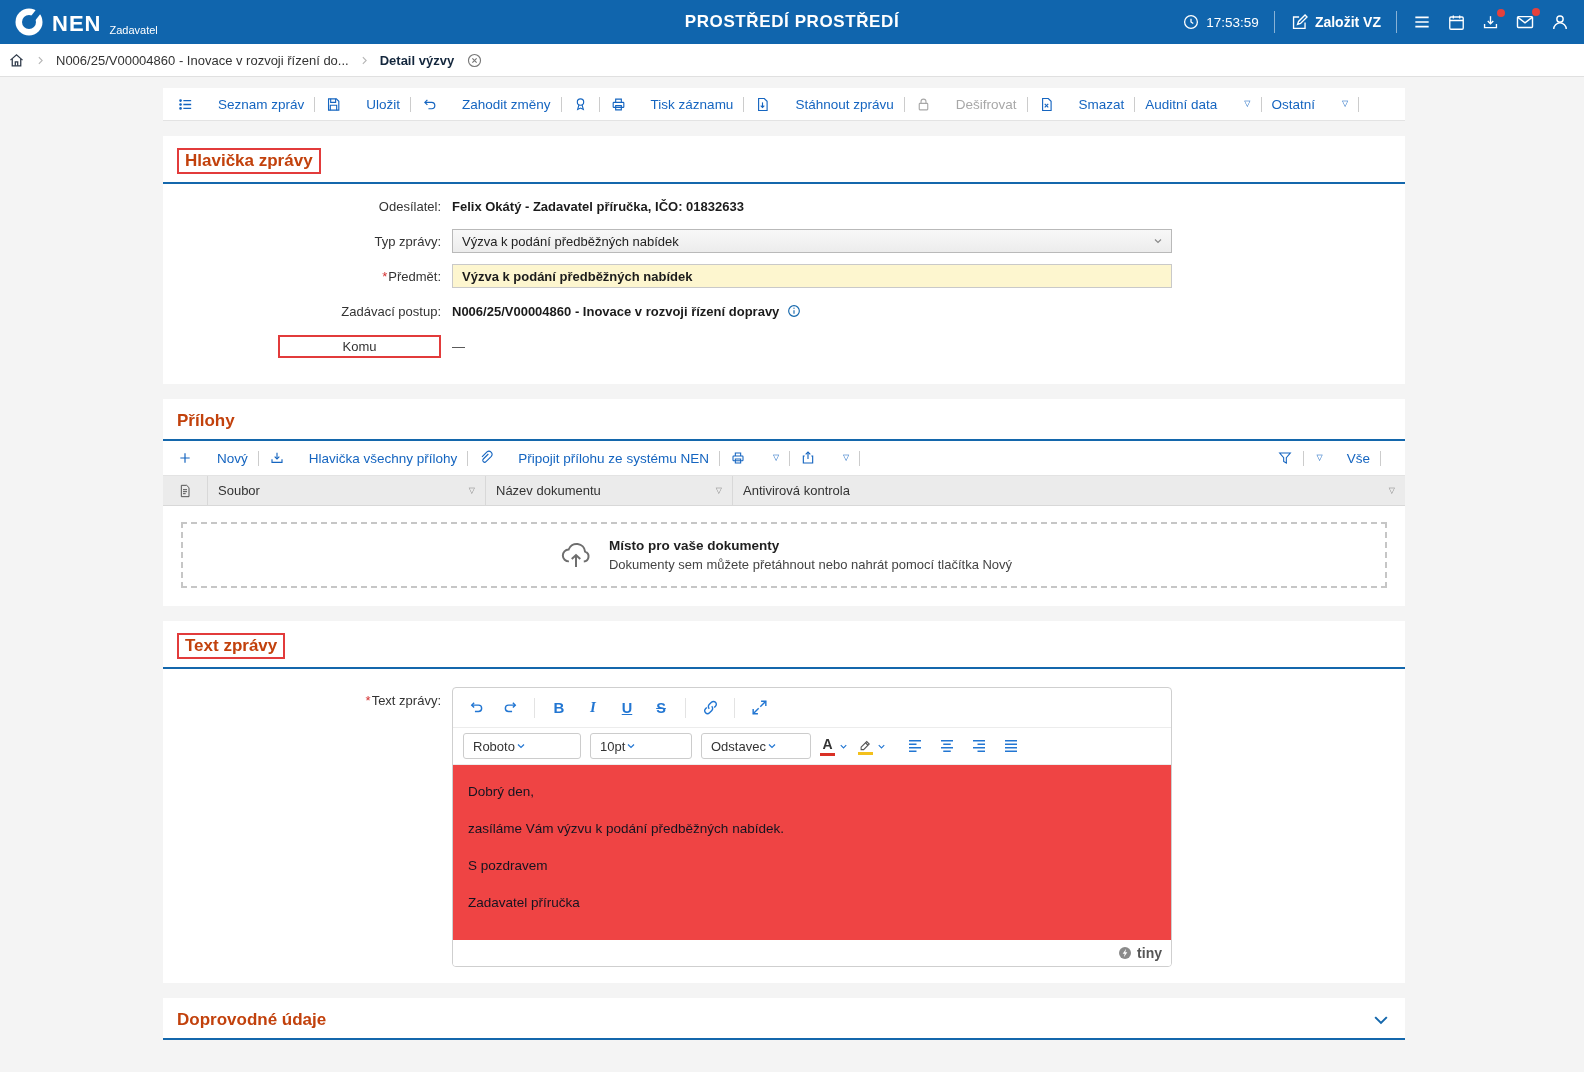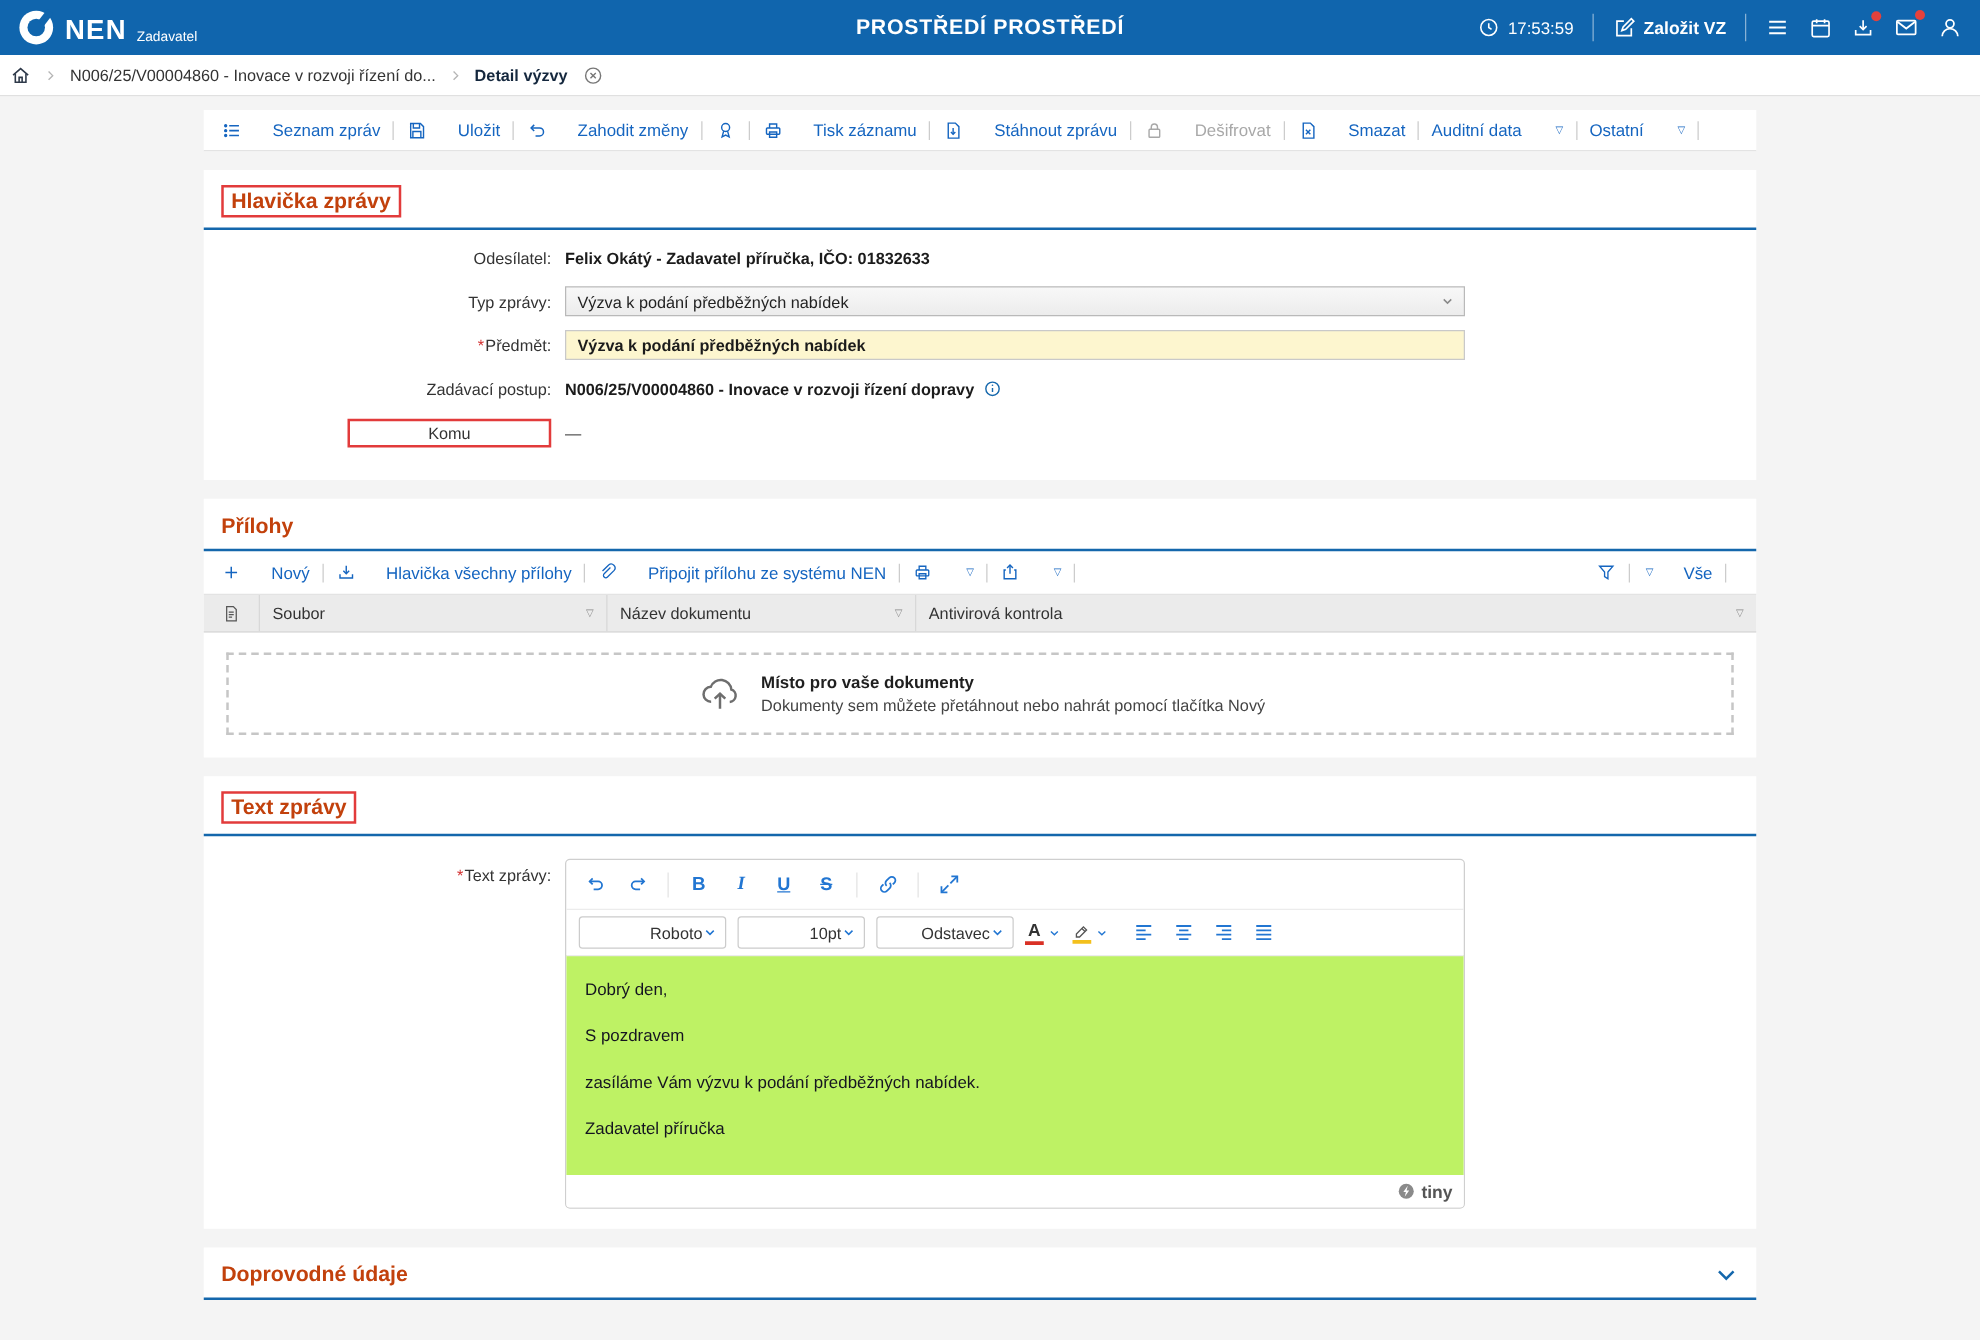--- a/index.html
+++ b/index.html
@@ -74,28 +74,28 @@
   .editor-label { width:289px; text-align:right; padding:6px 11px 0 0; flex:none; display:flex; justify-content:flex-end; gap:1px; }
   .editor { width:720px; border:1px solid #cfcfcf; border-radius:4px; background:#fff; overflow:hidden; }
   .tb1 { height:39px; display:flex; align-items:center; padding:0 8px; gap:4px; color:#2276d2; }
   .tbtn { min-width:30px; height:28px; display:flex; align-items:center; justify-content:center; border-radius:3px; cursor:pointer; }
   .tb-sep { width:1px; height:20px; background:#e3e3e3; margin:0 5px; }
   .glyph-b { font-weight:bold; font-size:15px; }
   .glyph-i { font-style:italic; font-family:"Liberation Serif",serif; font-size:15px; font-weight:bold; }
   .glyph-u { font-size:14.5px; text-decoration:underline; font-weight:bold; }
   .glyph-s { font-size:14.5px; text-decoration:line-through; font-weight:bold; }
   .tb2 { height:37px; display:flex; align-items:center; gap:9px; padding:0 10px; border-top:1px solid #ececec; }
-  .mini-select { height:26px; border:1px solid #ccc; border-radius:3px; display:flex; align-items:center; justify-content:flex-end; padding:0 6px 0 9px; color:#333; background:#fff; cursor:pointer; }
+  .mini-select { height:26px; border:1px solid #ccc; border-radius:3px; display:flex; align-items:center; justify-content:flex-start; padding:0 6px 0 9px; color:#333; background:#fff; cursor:pointer; }
   .fore-btn { display:flex; align-items:center; gap:3px; cursor:pointer; }
   .fore-a { display:flex; flex-direction:column; align-items:center; }
   .fore-a .letter { font-weight:bold; font-size:14px; line-height:15px; color:#333; }
   .fore-a .bar { width:15px; height:3px; background:#d93025; margin-top:1px; }
   .hl-bar { width:15px; height:3px; background:#f3c01c; margin-top:1px; }
   .align-group { display:flex; align-items:center; gap:2px; margin-left:4px; color:#2276d2; }
-  .editor-content { background:#bef264; min-height:158px; padding:4px 15px 8px; border-top:1px solid #ececec; }
+  .editor-content { background:#ef4444; min-height:158px; padding:4px 15px 8px; border-top:1px solid #ececec; }
   .editor-content p { margin:15px 0 22px; color:#141420; font-size:13.5px; }
   .statusbar { height:26px; display:flex; align-items:center; justify-content:flex-end; padding:0 9px; background:#fff; }
   .tiny-brand { display:flex; align-items:center; gap:4px; font-weight:bold; color:#555; font-size:14px; cursor:pointer; }
 
   
   .footer-row { display:flex; justify-content:flex-end; gap:48px; padding:20px 10px 0 0; color:#9b9b9b; font-size:13.5px; }
 </style>
 </head>
 <body>
 
@@ -583,22 +583,22 @@
             <span class="tbtn">
               <svg width="18" height="18" viewBox="0 0 24 24" stroke="currentColor" stroke-width="2" fill="none">
                   <path d="M4 5h16M4 9.7h16M4 14.3h16M4 19h16"></path>
                 </svg>
             </span>
           </span>
         </div>
 
         <div class="editor-content">
           <p>Dobrý den,</p>
+          <p>zasíláme Vám výzvu k podání předběžných nabídek.</p>
           <p>S pozdravem</p>
-          <p>zasíláme Vám výzvu k podání předběžných nabídek.</p>
           <p>Zadavatel příručka</p>
         </div>
 
         <div class="statusbar">
           <span class="tiny-brand">
             <svg width="16" height="16" viewBox="0 0 24 24">
                 <circle cx="12" cy="12" r="9" fill="#8a8a8a"></circle>
                 <path d="M13.8 5.5l-5.3 7.5h3.1l-1.4 5.5 5.3-7.5h-3.1z" fill="#ffffff"></path>
               </svg>
             <span>tiny</span>

